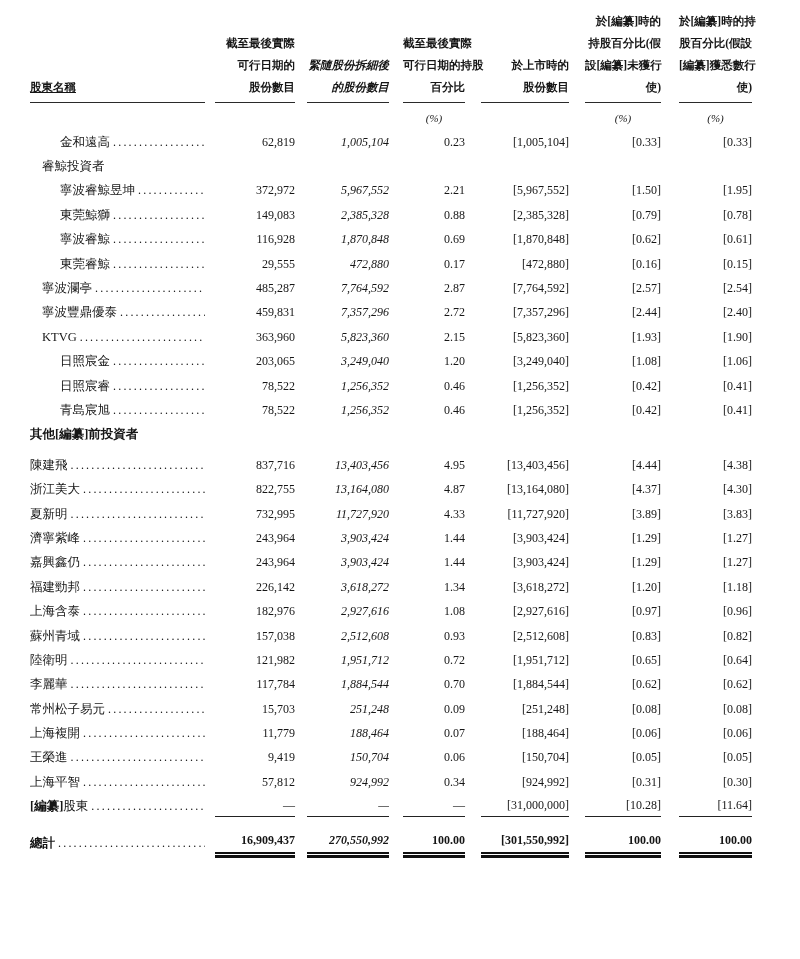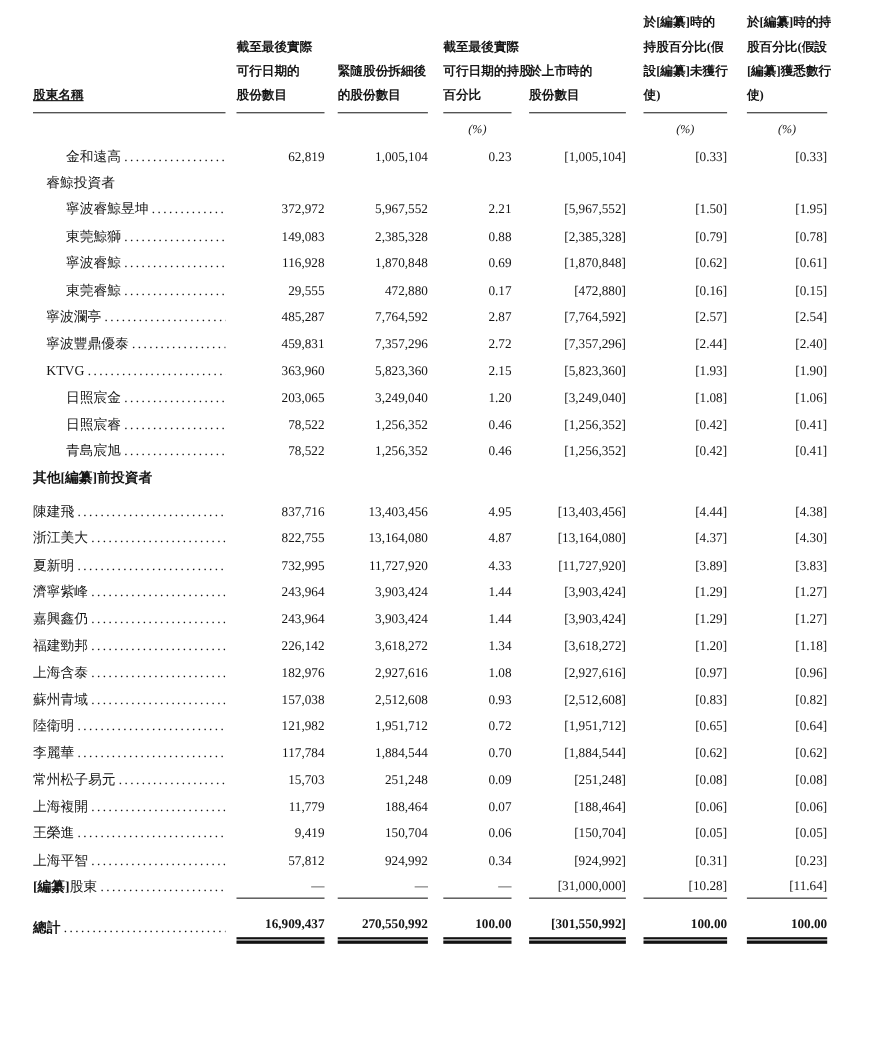--- a/index.html
+++ b/index.html
@@ -7,33 +7,33 @@
     width:800px; height:959px;
     font-family:"Liberation Serif","DejaVu Serif",serif;
     color:#161616;
     -webkit-font-smoothing:antialiased;
   }
   .page { width:800px; height:959px; box-sizing:border-box; padding:10px 48px 0 30px; overflow:hidden; }
 
   
   .c-name { width:175px; flex:0 0 175px; }
   .c2 { width:80px;  margin-left:10px; flex:0 0 80px; }
-  .c3 { width:82px;  margin-left:12px; flex:0 0 82px; }
+  .c3 { width:82px;  margin-left:12px; flex:0 0 82px;font-style:italic; }
   .c4 { width:62px;  margin-left:14px; flex:0 0 62px; }
   .c5 { width:88px;  margin-left:16px; flex:0 0 88px; }
   .c6 { width:76px;  margin-left:16px; flex:0 0 76px; }
   .c7 { width:73px;  margin-left:18px; flex:0 0 73px; }
 
   
   .hrow { display:flex; align-items:flex-end; }
   .hcell {
     border-bottom:1.5px solid #2a2a2a;
     padding-bottom:4px;
     font-weight:bold; font-size:11.5px; line-height:22px;
-    text-align:left; white-space:pre;
+    text-align:right; white-space:pre;
   }
   .hcell.c-name { text-align:left;text-decoration:underline; }
 
   
   .prow { display:flex; align-items:center; height:25px; margin-top:2px; }
   .pct { font-style:italic; font-size:11px; text-align:center; }
 
   
   .drow { display:flex; align-items:center; height:24.4px; }
   .drow.gap-before { margin-top:6px; }
@@ -395,21 +395,21 @@
         <div class="drow">
           <div class="c-name ncell ind-0">
             <span class="">上海平智</span>
             <span class="leader"></span>
           </div>
           <div class="cell c2"><span class="val">57,812</span></div>
           <div class="cell c3"><span class="val">924,992</span></div>
           <div class="cell c4"><span class="val">0.34</span></div>
           <div class="cell c5"><span class="val">[924,992]</span></div>
           <div class="cell c6"><span class="val">[0.31]</span></div>
-          <div class="cell c7"><span class="val">[0.23]</span></div>
+          <div class="cell c7"><span class="val">[0.30]</span></div>
         </div>
         <div class="drow">
           <div class="c-name ncell ind-0">
             <span class="seg-b">[編纂]</span>
             <span class="">股東</span>
             <span class="leader"></span>
           </div>
           <div class="cell c2 rule"><span class="val">—</span></div>
           <div class="cell c3 rule"><span class="val">—</span></div>
           <div class="cell c4 rule"><span class="val">—</span></div>

